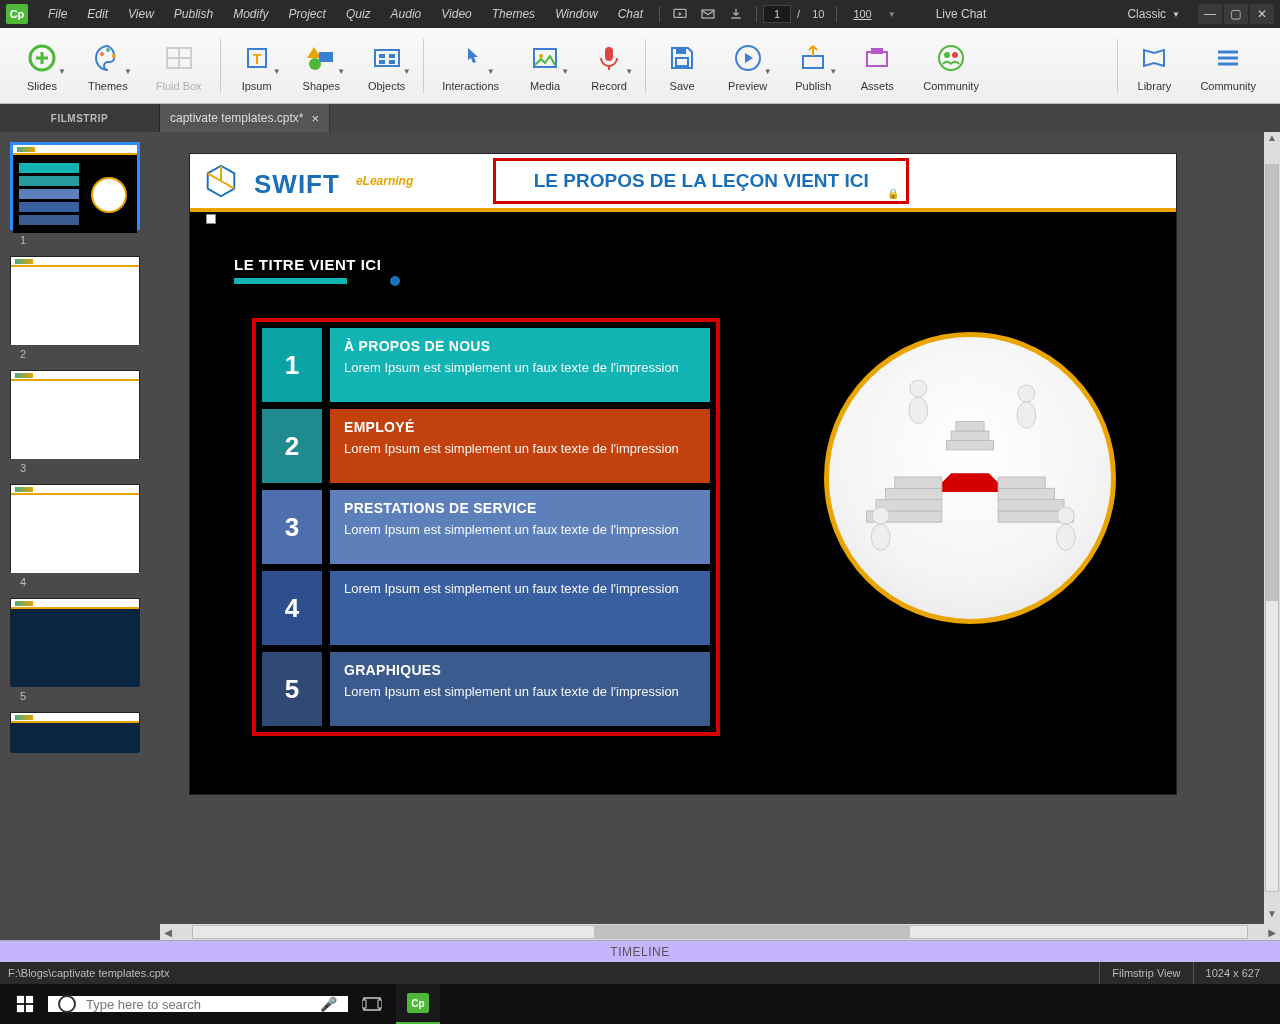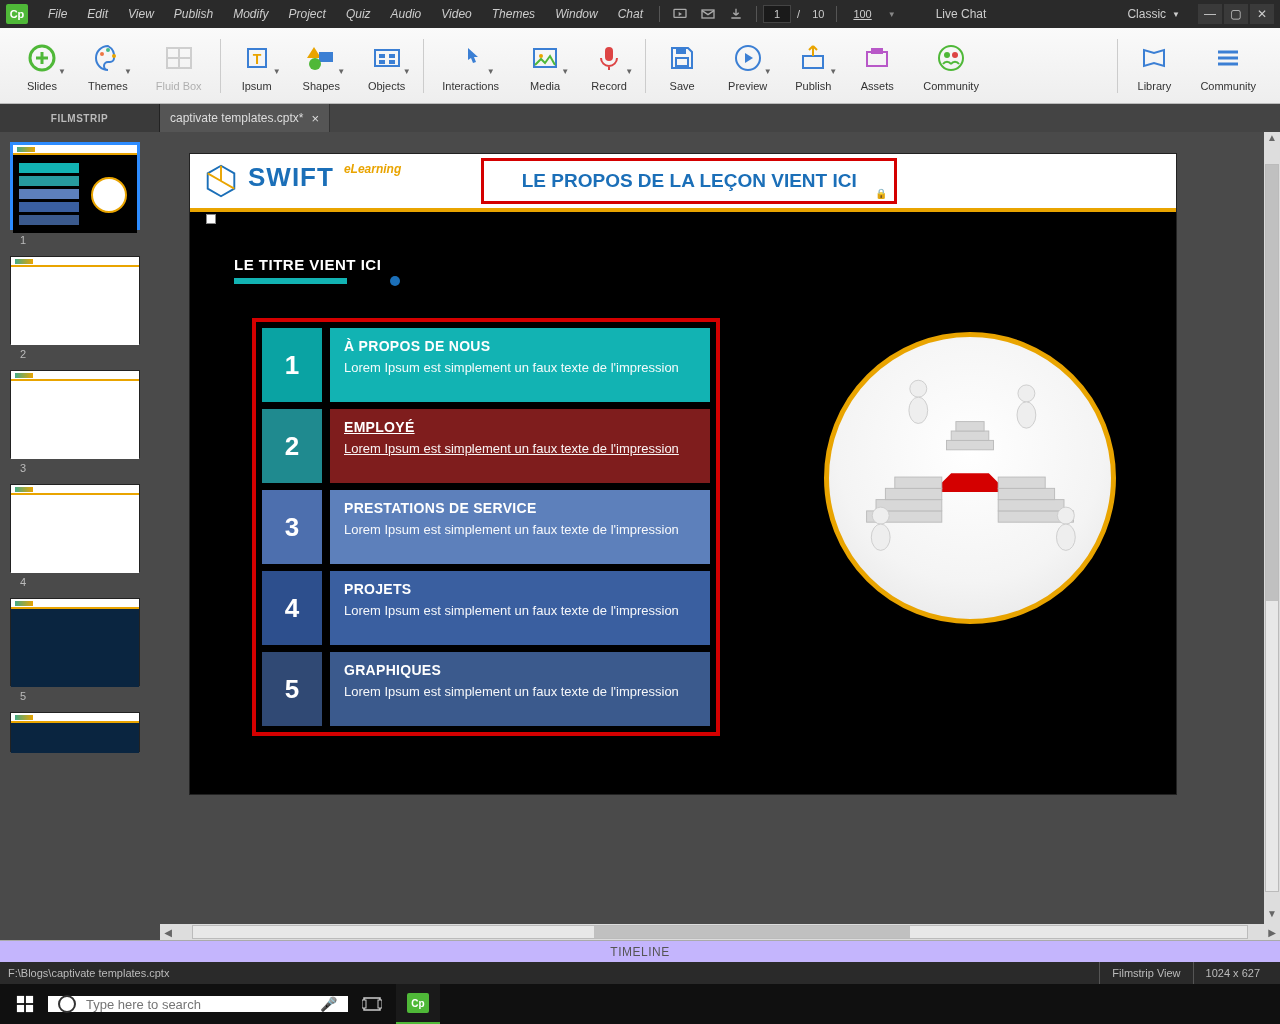--- a/index.html
+++ b/index.html
@@ -56,21 +56,21 @@
 .canvas-scroll-h .track { flex: 1; height: 14px; background: #e8e8e8; border: 1px solid #bbb; position: relative; margin: 0 16px; }
 .canvas-scroll-h .thumb-s { position: absolute; left: 38%; width: 30%; top: 0; bottom: 0; background: #c0c0c0; }
 .canvas-scroll-h .arr { width: 16px; text-align: center; color: #666; font-size: 10px; }
 .canvas-scroll-v { position: absolute; right: 0; top: 0; bottom: 16px; width: 16px; background: #ddd; display: flex; flex-direction: column; align-items: center; }
 .canvas-scroll-v .track { flex: 1; width: 14px; background: #e8e8e8; border: 1px solid #bbb; position: relative; margin: 16px 0; }
 .canvas-scroll-v .thumb-s { position: absolute; top: 0; height: 60%; left: 0; right: 0; background: #c0c0c0; }
 .canvas-scroll-v .arr { height: 16px; font-size: 10px; color: #666; }
 
 .slide { position: absolute; left: 30px; top: 22px; width: 986px; height: 640px; background: #000; box-shadow: 0 0 0 1px #222; }
 .slide-header { height: 58px; background: #fff; border-bottom: 4px solid #e9a400; display: flex; align-items: center; padding: 0 8px; }
-.logo { display: flex; align-items: flex-start; gap: 8px; margin-left: 4px; }
+.logo { display: flex; align-items: flex-end; gap: 14px; margin-left: 4px; }
 .logo .mkcube { width: 38px; height: 38px; position: relative; }
 .logo .mkcube svg { width: 38px; height: 38px; }
 .logo .txt { font-size: 26px; font-weight: 800; color: #1b6fb8; letter-spacing: 1px; }
 .logo .sub { font-size: 12px; color: #e9a400; font-style: italic; font-weight: 600; margin-left: 2px; margin-bottom: 12px; }
 .title-box { margin-left: 80px; width: 416px; height: 46px; border: 3px solid #d40000; display: flex; flex-direction: column; align-items: center; justify-content: center; color: #1b6fb8; font-weight: 700; font-size: 19px; font-family: Georgia, serif; position: relative; }
 .title-box .lock { position: absolute; right: 6px; bottom: 2px; font-size: 10px; color: #1b6fb8; }
 .marker { position: absolute; left: 16px; top: 60px; width: 10px; height: 10px; border: 1px solid #888; background: #fff; }
 
 .subtitle { position: absolute; left: 44px; top: 102px; color: #fff; font-weight: 700; font-size: 15px; letter-spacing: 0.5px; }
 .sub-underline { position: absolute; left: 44px; top: 124px; width: 162px; height: 6px; background: linear-gradient(90deg,#12b3b3 70%, transparent 70%); }
@@ -412,36 +412,35 @@
       <div class="items-box" id="items-box">
           <div class="item-row">
             <div class="item-num" style="background: rgb(10, 163, 163);">1</div>
             <div class="item-body" style="background: rgb(18, 179, 179);">
               <div class="tt">À PROPOS DE NOUS</div>
               <div class="desc">Lorem Ipsum est simplement un faux texte de l'impression</div>
             </div>
           </div>
           <div class="item-row">
             <div class="item-num" style="background: rgb(31, 138, 143);">2</div>
-            <div class="item-body" style="background: #7f1d1d; text-decoration: underline;">
+            <div class="item-body" style="background: #c2410c;">
               <div class="tt">EMPLOYÉ</div>
               <div class="desc">Lorem Ipsum est simplement un faux texte de l'impression</div>
             </div>
           </div>
           <div class="item-row">
             <div class="item-num" style="background: rgb(77, 111, 174);">3</div>
             <div class="item-body" style="background: rgb(93, 128, 187);">
               <div class="tt">PRESTATIONS DE SERVICE</div>
               <div class="desc">Lorem Ipsum est simplement un faux texte de l'impression</div>
             </div>
           </div>
           <div class="item-row">
             <div class="item-num" style="background: rgb(45, 79, 141);">4</div>
             <div class="item-body" style="background: rgb(58, 95, 160);">
-              <div class="tt">PROJETS</div>
               <div class="desc">Lorem Ipsum est simplement un faux texte de l'impression</div>
             </div>
           </div>
           <div class="item-row">
             <div class="item-num" style="background: rgb(48, 73, 116);">5</div>
             <div class="item-body" style="background: rgb(59, 90, 141);">
               <div class="tt">GRAPHIQUES</div>
               <div class="desc">Lorem Ipsum est simplement un faux texte de l'impression</div>
             </div>
           </div>

